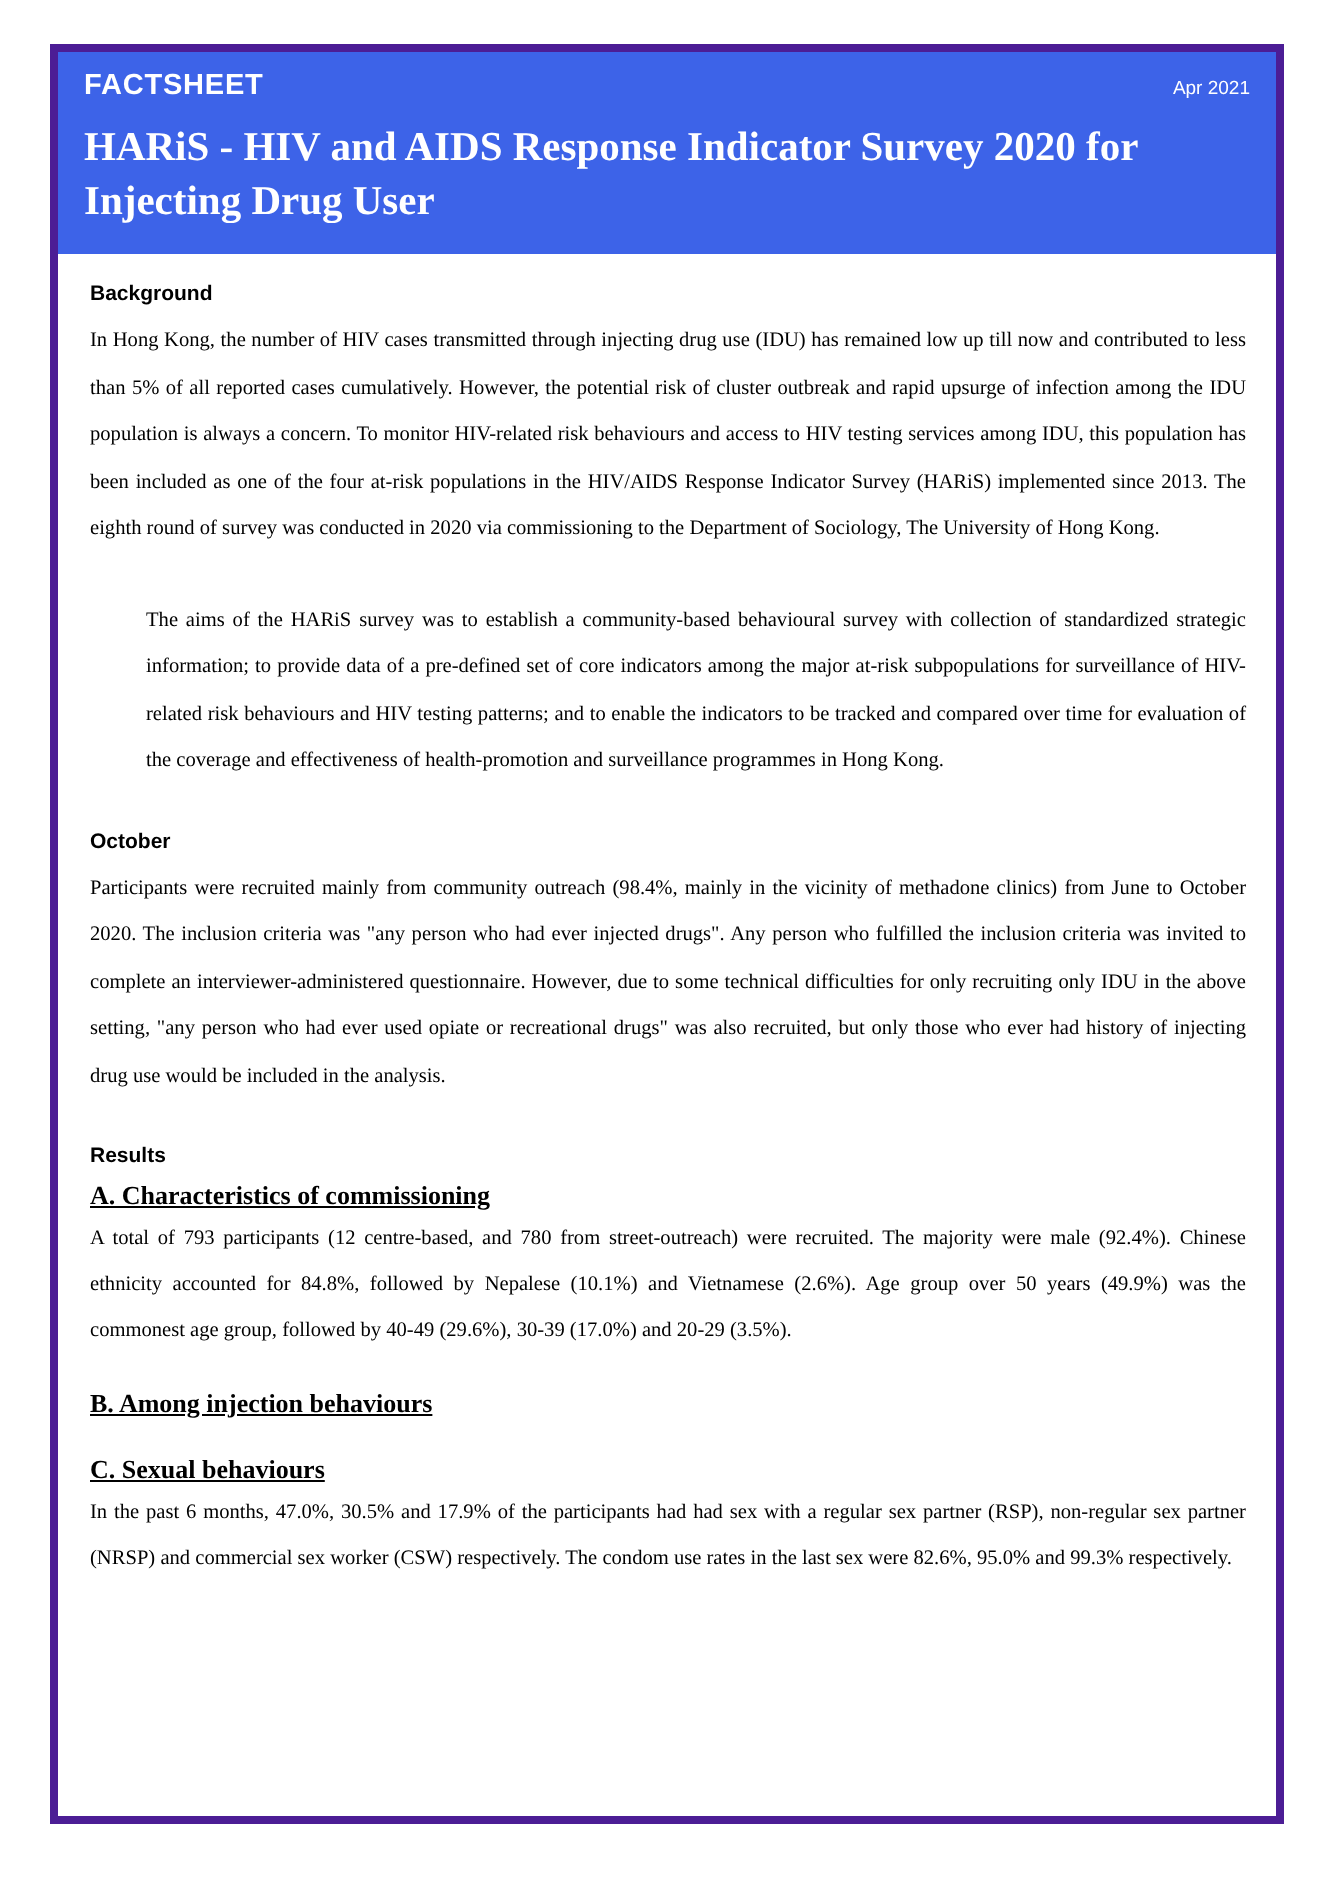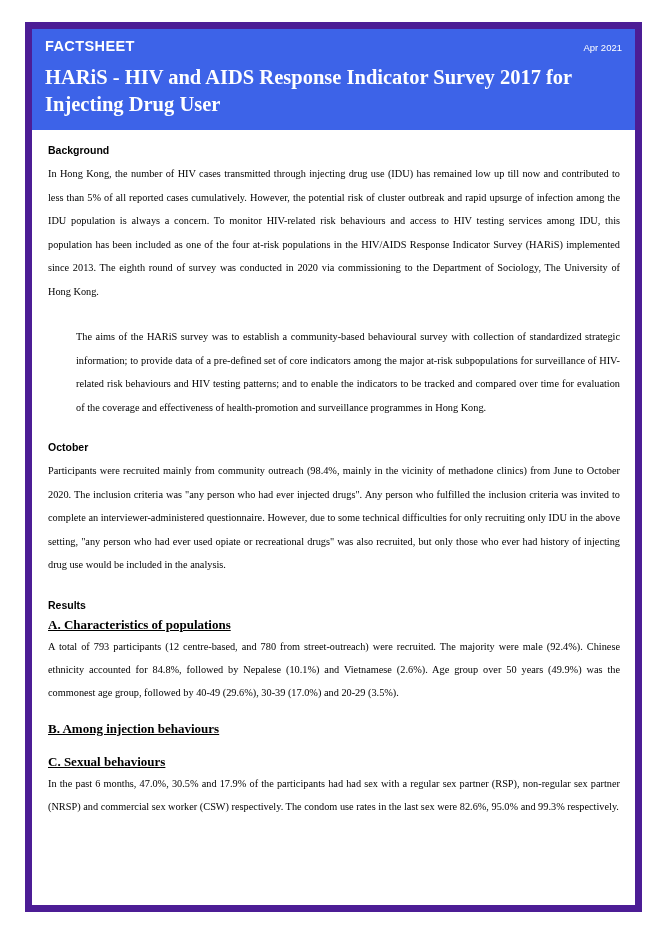--- a/index.html
+++ b/index.html
@@ -13,21 +13,21 @@
     font-family: "Liberation Sans", sans-serif;
     -webkit-font-smoothing: antialiased;
   }
   .page {
     position: absolute;
     left: 25px;
     top: 22px;
     width: 617px;
     height: 890px;
     background: #ffffff;
-    border: 7px solid #4c1d95;
+    border: 4px solid #4c1d95;
     box-sizing: border-box;
     overflow: hidden;
   }
   .header-band {
     background: #3d63e8;
     padding: 9px 13px 12px 13px;
     box-sizing: border-box;
   }
   .header-top {
     display: flex;
@@ -100,35 +100,35 @@
 </head>
 <body>
 
 <div class="page">
 
   <div class="header-band">
     <div class="header-top">
       <span class="factsheet-label">FACTSHEET</span>
       <span class="issue-date">Apr 2021</span>
     </div>
-    <h1 class="doc-title">HARiS - HIV and AIDS Response Indicator Survey 2017 for Injecting Drug User</h1>
+    <h1 class="doc-title">HARiS - HIV and AIDS Response Indicator Survey 2020 for Injecting Drug User</h1>
   </div>
 
   <div class="body-area">
 
     <h2 class="sec-head">Background</h2>
     <p class="para">In Hong Kong, the number of HIV cases transmitted through injecting drug use (IDU) has remained low up till now and contributed to less than 5% of all reported cases cumulatively. However, the potential risk of cluster outbreak and rapid upsurge of infection among the IDU population is always a concern. To monitor HIV-related risk behaviours and access to HIV testing services among IDU, this population has been included as one of the four at-risk populations in the HIV/AIDS Response Indicator Survey (HARiS) implemented since 2013. The eighth round of survey was conducted in 2020 via commissioning to the Department of Sociology, The University of Hong Kong.</p>
     <p class="para gap">The aims of the HARiS survey was to establish a community-based behavioural survey with collection of standardized strategic information; to provide data of a pre-defined set of core indicators among the major at-risk subpopulations for surveillance of HIV-related risk behaviours and HIV testing patterns; and to enable the indicators to be tracked and compared over time for evaluation of the coverage and effectiveness of health-promotion and surveillance programmes in Hong Kong.</p>
 
     <h2 class="sec-head spaced">October</h2>
     <p class="para">Participants were recruited mainly from community outreach (98.4%, mainly in the vicinity of methadone clinics) from June to October 2020.   The inclusion criteria was "any person who had ever injected drugs".   Any person who fulfilled the inclusion criteria was invited to complete an interviewer-administered questionnaire. However, due to some technical difficulties for only recruiting only IDU in the above setting, "any person who had ever used opiate or recreational drugs" was also recruited, but only those who ever had history of injecting drug use would be included in the analysis.</p>
 
     <h2 class="sec-head spaced">Results</h2>
 
-    <h3 class="sub-head">A. Characteristics of populations</h3>
+    <h3 class="sub-head">A. Characteristics of commissioning</h3>
     <p class="para tight">A total of 793 participants (12 centre-based, and 780 from street-outreach) were recruited. The majority were male (92.4%). Chinese ethnicity accounted for 84.8%, followed by Nepalese (10.1%) and Vietnamese (2.6%). Age group over 50 years (49.9%) was the commonest age group, followed by 40-49 (29.6%), 30-39 (17.0%) and 20-29 (3.5%).</p>
 
     <h3 class="sub-head spaced">B. Among injection behaviours</h3>
 
     <h3 class="sub-head spaced">C. Sexual behaviours</h3>
     <p class="para tight">In the past 6 months, 47.0%, 30.5% and 17.9% of the participants had had sex with a regular sex partner (RSP), non-regular sex partner (NRSP) and commercial sex worker (CSW) respectively.   The condom use rates in the last sex were 82.6%, 95.0% and 99.3% respectively.</p>
 
 
   </div>
 </div>

